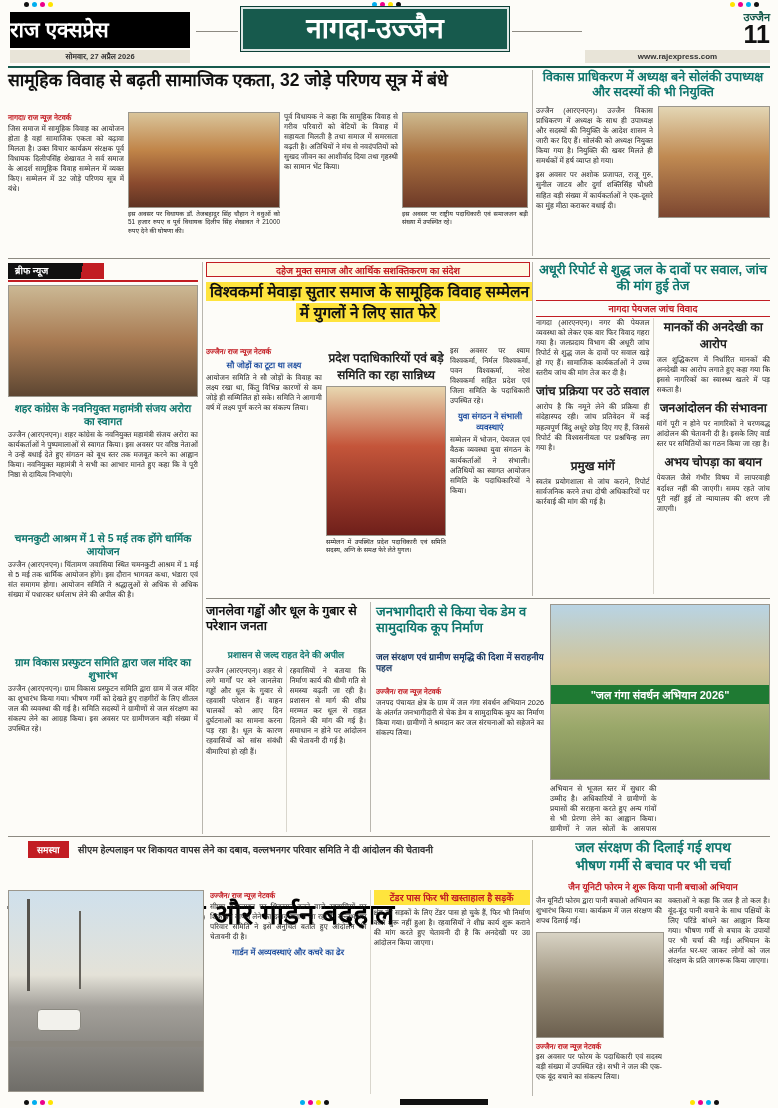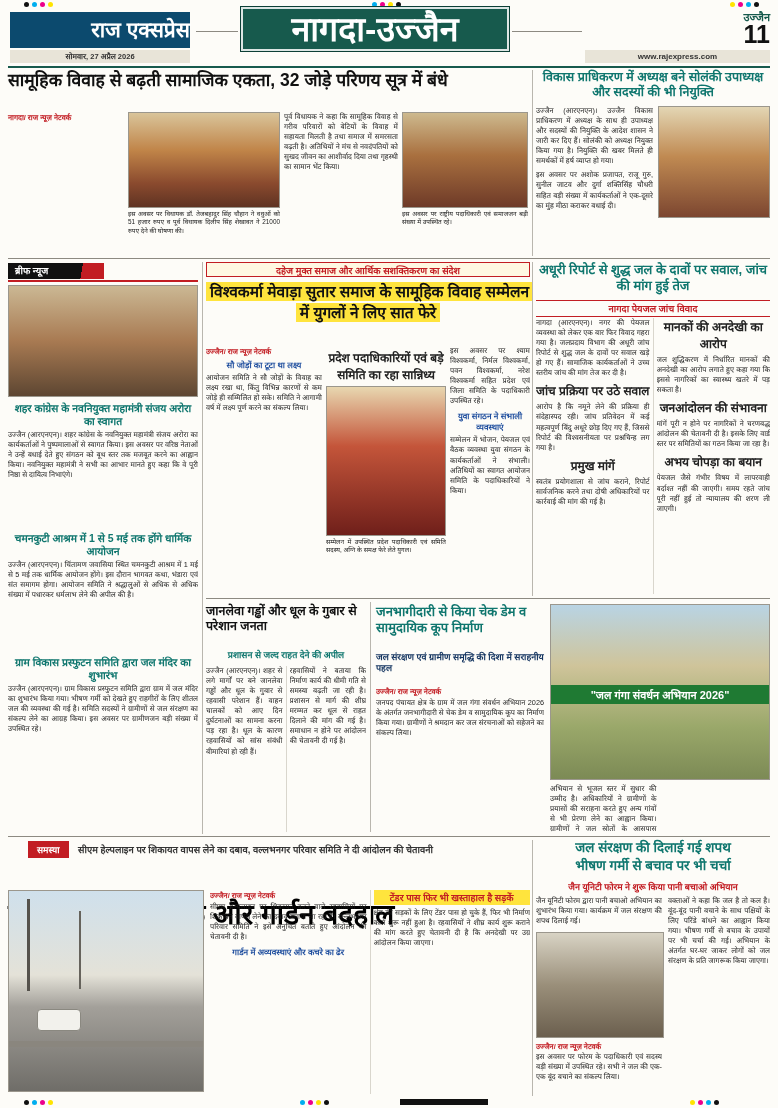--- a/index.html
+++ b/index.html
@@ -18,21 +18,21 @@
   .darkhead{color:#12335f;font-weight:bold;}
   p{margin:0 0 4px 0;}
   .sub-in{color:#1f4e9e;font-weight:bold;font-size:8.3px;text-align:center;margin:3px 0;break-inside:avoid;}
   .sub-dark{color:#222;font-weight:bold;font-size:12px;text-align:center;margin:3px 0;break-inside:avoid;}
   .hl{background:#ffe43d;box-decoration-break:clone;-webkit-box-decoration-break:clone;padding:1px 4px;}
   .yellowred{background:#ffe43d;color:#c21d23;font-weight:bold;font-size:9.5px;text-align:center;
              margin:3px 0;padding:1px 2px;break-inside:avoid;}
   .regs{position:absolute;display:flex;gap:3px;}
   .reg{width:5px;height:5px;border-radius:50%;}
   .reg.c{background:#00aeef}.reg.m{background:#ec008c}.reg.y{background:#ffe400}.reg.k{background:#111}
-  .masthead-logo{background:#0c4a6e;color:#fff;font-weight:900;text-align:right;}
+  .masthead-logo{background:#000000;color:#fff;font-weight:900;text-align:left;}
   .strip{background:#e8e4d8;text-align:center;color:#333;}
   .banner{background:#175a4d;color:#fff;font-weight:900;text-align:center;
           border:1px solid #0c3f36;box-shadow:inset 0 0 0 2px rgba(255,255,255,.85);}
 </style>
 </head>
 <body>
 
 <div class="page">
 
   <div class="regs" style="left:24px;top:2px;">
@@ -50,33 +50,34 @@
   <div class="regs" style="left:730px;top:2px;">
     <span class="reg y"></span>
       <span class="reg m"></span>
       <span class="reg c"></span>
       <span class="reg k"></span>
   </div>
 
   <header>
     <div class="abs masthead-logo" style="left:10px;top:12px;width:180px;height:36px;font-size:21px;line-height:36px;">राज एक्सप्रेस</div>
     <div class="abs strip" style="left:10px;top:50px;width:180px;height:13px;font-size:7.5px;line-height:13px;font-weight:bold;">सोमवार, 27 अप्रैल 2026</div>
-    <div class="abs banner" style="left:240px;top:6px;width:270px;height:46px;font-size:34px;line-height:44px;box-sizing:border-box;">नागदा-उज्जैन</div>
+    <div class="abs banner" style="left:240px;top:6px;width:270px;height:46px;font-size:28px;line-height:44px;box-sizing:border-box;">नागदा-उज्जैन</div>
     <div class="abs" style="left:690px;top:9px;width:80px;text-align:right;font-size:11px;font-weight:bold;color:#175a4d;">उज्जैन</div>
     <div class="abs" style="left:690px;top:20px;width:80px;text-align:right;font-size:25px;font-weight:900;color:#111;">11</div>
     <div class="abs strip" style="left:585px;top:50px;width:185px;height:13px;font-size:8px;line-height:13px;font-weight:bold;">www.rajexpress.com</div>
     <div class="abs" style="left:8px;top:66px;width:762px;height:2px;background:#175a4d;"></div>
     <div class="abs hline" style="left:196px;top:31px;width:42px;height:1px;"></div>
     <div class="abs hline" style="left:512px;top:31px;width:70px;height:1px;"></div>
   </header>
 
   <section>
     <h1 class="abs" style="left:8px;top:70px;width:522px;margin:0;font-size:17.5px;font-weight:900;line-height:1.15;color:#111;">सामूहिक विवाह से बढ़ती सामाजिक एकता, 32 जोड़े परिणय सूत्र में बंधे</h1>
     <div class="abs" style="left:8px;top:112px;width:116px;height:140px;">
       <p class="byline">नागदा/ राज न्यूज़ नेटवर्क</p>
+      <div class="bt" style="height:122px;">जिस समाज में सामूहिक विवाह का आयोजन होता है वहां सामाजिक एकता को बढ़ावा मिलता है। उक्त विचार कार्यक्रम संरक्षक पूर्व विधायक दिलीपसिंह शेखावत ने सर्व समाज के आदर्श सामूहिक विवाह सम्मेलन में व्यक्त किए। सम्मेलन में 32 जोड़े परिणय सूत्र में बंधे।</div>
     </div>
     <div class="photo" style="left:128px;top:112px;width:152px;height:96px;background:linear-gradient(180deg,#d9c49a 0%,#c08448 40%,#8a4a2e 75%,#5f3322 100%);"></div>
     <div class="abs cap" style="left:128px;top:210px;width:152px;height:44px;">इस अवसर पर विधायक डॉ. तेजबहादुर सिंह चौहान ने वधुओं को 51 हजार रुपए व पूर्व विधायक दिलीप सिंह शेखावत ने 21000 रुपए देने की घोषणा की।</div>
     <div class="abs bt" style="left:284px;top:112px;width:114px;height:140px;">पूर्व विधायक ने कहा कि सामूहिक विवाह से गरीब परिवारों को बेटियों के विवाह में सहायता मिलती है तथा समाज में समरसता बढ़ती है। अतिथियों ने मंच से नवदंपतियों को सुखद जीवन का आशीर्वाद दिया तथा गृहस्थी का सामान भेंट किया।</div>
     <div class="photo" style="left:402px;top:112px;width:126px;height:96px;background:linear-gradient(180deg,#cdb98e 0%,#a9703f 45%,#6e3a28 100%);"></div>
     <div class="abs cap" style="left:402px;top:210px;width:126px;height:44px;">इस अवसर पर राष्ट्रीय पदाधिकारी एवं समाजजन बड़ी संख्या में उपस्थित रहे।</div>
   </section>
 
   <div class="vline" style="left:532px;top:70px;height:186px;"></div>
 

